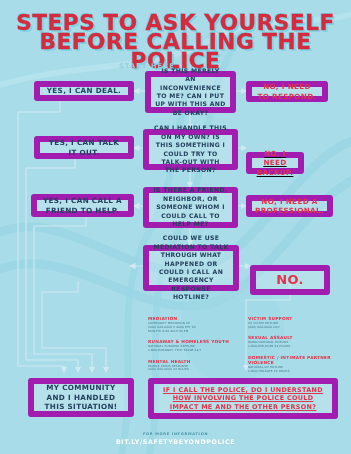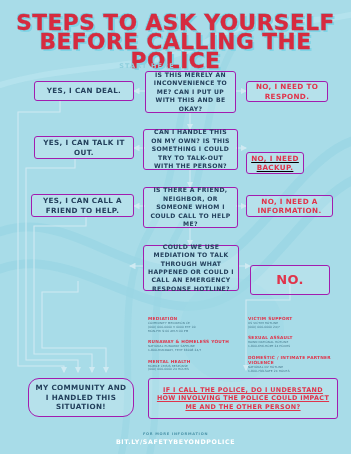--- a/index.html
+++ b/index.html
@@ -38,21 +38,21 @@
     position:absolute;left:0;top:62px;width:294px;text-align:center;
     font-family:"DejaVu Sans",sans-serif;
     font-weight:bold;font-size:6.5px;letter-spacing:1.1px;
     color:#8fcfdd;
   }
 
   
   .node{
     position:absolute;
     box-sizing:border-box;
-    border:1px solid #a21caf;
+    border:6px solid #a21caf;
     border-radius:3px;
     background:rgba(255,255,255,0.16);
     display:flex;align-items:center;justify-content:center;
     text-align:center;
     padding:3px 4px;
   }
   .node span{
     font-family:"DejaVu Sans",sans-serif;
     font-weight:bold;
     letter-spacing:0.35px;
@@ -207,27 +207,27 @@
     <span>YES, I CAN CALL A FRIEND TO HELP.</span>
   </div>
 
   <div class="node no" style="left:246px;top:81px;width:82px;height:21px;">
     <span>NO, I NEED TO RESPOND.</span>
   </div>
   <div class="node no" style="left:246px;top:152px;width:58px;height:22px;text-decoration:underline;">
     <span>NO, I NEED BACKUP.</span>
   </div>
   <div class="node no" style="left:246px;top:195px;width:87px;height:22px;">
-    <span>NO, I NEED A INFORMATION.</span>
+    <span>NO, I NEED A PROFESSIONAL.</span>
   </div>
   <div class="node no big" style="left:250px;top:265px;width:80px;height:30px;">
     <span>NO.</span>
   </div>
 
-  <div class="node yes" style="left:28px;top:378px;width:106px;height:39px;border-radius:11px;">
+  <div class="node yes" style="left:28px;top:378px;width:106px;height:39px;">
     <span>MY COMMUNITY AND I HANDLED THIS SITUATION!</span>
   </div>
   <div class="node final-no" style="left:148px;top:378px;width:190px;height:41px;">
     <span>IF I CALL THE POLICE, DO I UNDERSTAND HOW INVOLVING THE POLICE COULD IMPACT ME AND THE OTHER PERSON?</span>
   </div>
 
 
   <div class="res-grid">
 
     <div class="res-col">

